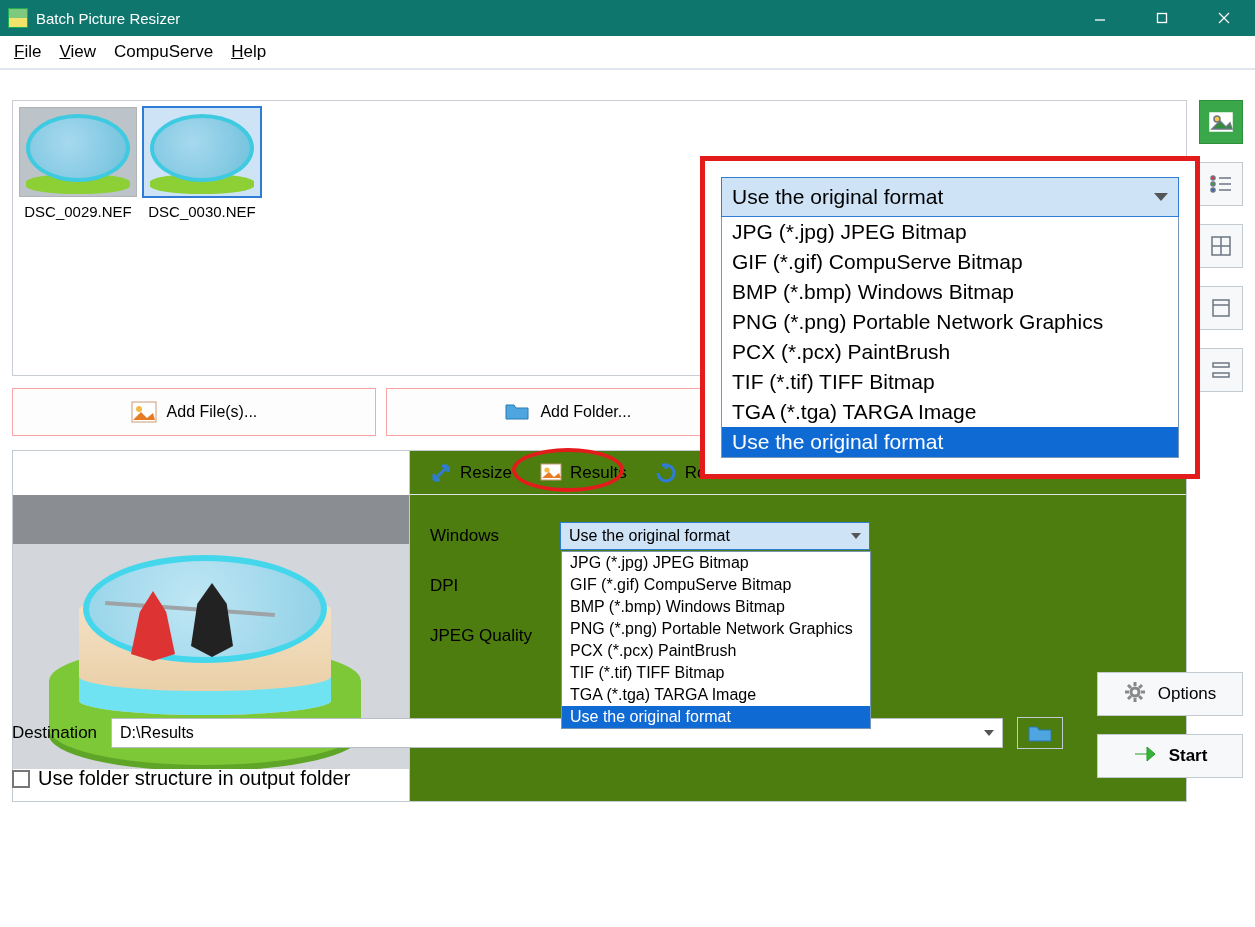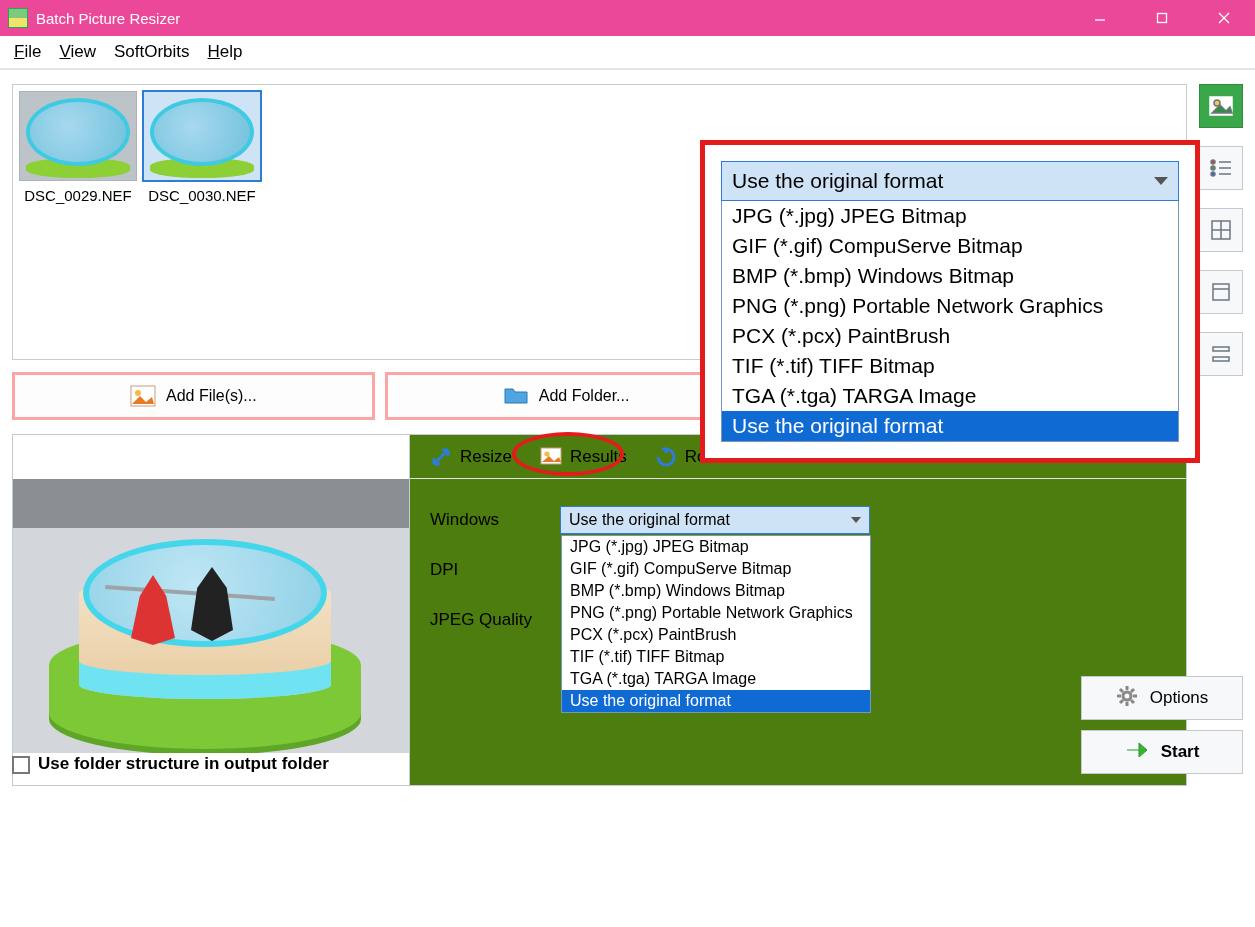--- a/index.html
+++ b/index.html
@@ -1,44 +1,44 @@
 <!DOCTYPE html>
 <html><head>
 <meta charset="utf-8">
 <style>
 * { box-sizing: border-box; margin: 0; padding: 0; font-family: "Segoe UI", Tahoma, sans-serif; }
 body { width: 1255px; height: 927px; background: #fff; overflow: hidden; position: relative; }
 
-.titlebar { height: 36px; background: #ec4899; color: #fff; display: flex; align-items: center; padding-left: 8px; font-size: 15px; }
+.titlebar { height: 36px; background: #0f766e; color: #fff; display: flex; align-items: center; padding-left: 8px; font-size: 15px; }
 .titlebar .app-icon { width: 20px; height: 20px; margin-right: 8px; background: linear-gradient(#7fc97f 50%, #f2e36a 50%); border: 1px solid #2a5; }
 .titlebar .window-controls { margin-left: auto; display: flex; }
 .titlebar .wc { width: 62px; height: 36px; display:flex; align-items:center; justify-content:center; font-size:14px; }
 .titlebar .wc svg { stroke: #fff; stroke-width: 1.3; fill: none; }
 
 .menubar { height: 34px; display: flex; align-items: center; gap: 18px; padding: 8px 14px; font-size: 17px; border-bottom: 2px solid #dfe6ee; }
 .menubar span { cursor: default; }
 .menubar span u { text-decoration: underline; }
 
-.content { position: relative; padding: 14px 12px 0 12px; }
+.content { position: relative; padding: 14px 12px 0 12px; margin-top: 16px; }
 
 .thumb-strip { border: 1px solid #c8cdd3; height: 276px; margin-right: 56px; position: relative; padding: 6px; display: flex; gap: 6px; align-items: flex-start; }
 .thumb { width: 118px; text-align: center; font-size: 15px; }
 .thumb .img { width: 118px; height: 90px; background: #bcc3c9; border:1px solid #b0b4b8; position:relative; overflow:hidden; }
 .thumb.selected .img { outline: 2px solid #2e7cd6; outline-offset: -1px; background:#cfe3f7; }
 .thumb .cake { position:absolute; inset:6px 6px 14px 6px; border-radius:50%; background: radial-gradient(circle at 40% 40%, #a7d9ef, #6fc0db); border:4px solid #3ecae0; }
 .thumb .base { position:absolute; left:6px; right:6px; bottom:2px; height:20px; background:#8cd035; border-radius:50%/40%; }
 .thumb .lbl { margin-top: 6px; white-space: nowrap; }
 
 .side-tools { position: absolute; top: 14px; right: 12px; width: 44px; display:flex; flex-direction:column; gap:18px; }
 .side-btn { width:44px; height:44px; border:1px solid #c4cad1; background:#f7f8fa; display:flex; align-items:center; justify-content:center; }
 .side-btn.green { background:#3aa84a; border-color:#2e8e3c; }
 .side-btn svg { stroke:#6c7683; fill:none; stroke-width:1.5; }
 
 .toolbar-row { display:flex; gap:10px; margin: 12px 56px 0 0; }
-.tool-btn { flex:1; height:48px; border:3px solid #fca5a5; background:#fdfdfe; display:flex; align-items:center; justify-content:center; gap:10px; font-size:16px; cursor:pointer; }
+.tool-btn { flex:1; height:48px; border:1px solid #fca5a5; background:#fdfdfe; display:flex; align-items:center; justify-content:center; gap:10px; font-size:16px; cursor:pointer; }
 .ticon { width:26px; height:22px; display:inline-block; }
 
 .lower { display:flex; margin-top:14px; gap:0; margin-right:56px; }
 .preview { width:398px; height:352px; border:1px solid #c4cad1; background:#fff; position:relative; }
 .preview .pimg { position:absolute; top:44px; left:0; right:0; height:274px; background:linear-gradient(#8a8e93 0 18%, #d3d6da 18% 100%); overflow:hidden; }
 .preview .pcake-base { position:absolute; left:36px; right:48px; top:150px; height:120px; background:#7cc836; border-radius:50%/30%; box-shadow:0 6px 0 #5fa528; }
 .preview .pcake-cyl { position:absolute; left:66px; right:78px; top:100px; height:120px; background:linear-gradient(#f4e3c8,#e8cba0); border-radius:50%/12%; box-shadow: inset 0 -24px 0 #6fe3f1; }
 .preview .pcake-top { position:absolute; left:70px; right:82px; top:60px; height:108px; background: radial-gradient(circle at 45% 42%, #bfe6f4, #8ed0e6); border:6px solid #44d7ec; border-radius:50%; }
 .preview .hero1 { position:absolute; left:118px; top:96px; width:44px; height:70px; background:#d33; clip-path: polygon(50% 0,80% 30%,100% 90%,50% 100%,0 90%,20% 30%); }
 .preview .hero2 { position:absolute; left:178px; top:88px; width:42px; height:74px; background:#222; clip-path: polygon(50% 0,85% 28%,100% 85%,50% 100%,0 85%,15% 28%); }
@@ -64,24 +64,24 @@
 .big-combo .chev { margin-left:auto; font-size:20px; }
 .big-list { border:1px solid #7598b8; border-top:none; background:#fff; font-size:21px; }
 .big-list .opt { padding:3px 10px; }
 .big-list .opt.sel { background:#0f6ad4; color:#fff; }
 
 .bottom { position:absolute; left:12px; right:12px; bottom:12px; }
 .dest-row { display:flex; align-items:center; gap:14px; font-size:17px; margin-right:180px; }
 .dest-row .dinput { flex:1; height:30px; border:1px solid #b7bdc4; padding:0 8px; background:#fff; display:flex; align-items:center; font-size:16px; }
 .dest-row .dinput .chev { margin-left:auto; }
 .dest-row .browse { width:46px; height:32px; border:1px solid #c4cad1; display:flex; align-items:center; justify-content:center; }
-.chk-row { display:flex; align-items:flex-end; gap:8px; margin-top:18px; font-size:17px;font-weight:bold; }
+.chk-row { display:flex; align-items:center; gap:8px; margin-top:18px; font-size:20px; }
 .chk { width:18px; height:18px; border:2px solid #777; }
 
-.right-btns { position:absolute; right:0; bottom:0; width:162px; display:flex; flex-direction:column; gap:10px; }
+.right-btns { position:absolute; right:0; bottom:12px; width:146px; display:flex; flex-direction:column; gap:18px; }
 .big-btn { height:44px; border:1px solid #c4cad1; background:#f7f8fa; display:flex; align-items:center; justify-content:center; gap:12px; font-size:17px; cursor:pointer; }
 
 .chev { width:0; height:0; border-left:5px solid transparent; border-right:5px solid transparent; border-top:6px solid #555; display:inline-block; }
 </style>
 </head>
 <body>
 
 <div class="titlebar">
   <span class="app-icon"></span>
   <span>Batch Picture Resizer</span>
@@ -101,21 +101,21 @@
           <line x1="2" y1="2" x2="12" y2="12"></line>
           <line x1="12" y1="2" x2="2" y2="12"></line>
         </svg>
       </div>
   </div>
 </div>
 
 <div class="menubar">
   <span><u>F</u>ile</span>
   <span><u>V</u>iew</span>
-  <span><span>SoftOrbits</span></span>
+  <span><span>CompuServe</span></span>
   <span><u>H</u>elp</span>
 </div>
 
 <div class="content">
 
   <div class="thumb-strip">
     <div class="thumb">
       <div class="img">
           <div class="base"></div>
           <div class="cake"></div>
@@ -278,20 +278,32 @@
       <div class="opt">BMP (*.bmp) Windows Bitmap</div>
       <div class="opt">PNG (*.png) Portable Network Graphics</div>
       <div class="opt">PCX (*.pcx) PaintBrush</div>
       <div class="opt">TIF (*.tif) TIFF Bitmap</div>
       <div class="opt">TGA (*.tga) TARGA Image</div>
       <div class="opt sel">Use the original format</div>
     </div>
   </div>
 
   <div class="bottom">
+    <div class="dest-row">
+      <span>Destination</span>
+      <div class="dinput">
+        <span>D:\Results</span>
+        <span class="chev"></span>
+      </div>
+      <div class="browse">
+        <svg width="26" height="20">
+            <path d="M2 4 L10 4 L12 7 L24 7 L24 18 L2 18 Z" fill="#4ea5e0" stroke="#2a7ab0"></path>
+          </svg>
+      </div>
+    </div>
     <div class="chk-row">
       <span class="chk"></span>
       <span>Use folder structure in output folder</span>
     </div>
 
     <div class="right-btns">
       <div class="big-btn">
         <span><svg width="22" height="22">
               <circle cx="11" cy="11" r="4" fill="none" stroke="#888" stroke-width="3"></circle>
               <g stroke="#888" stroke-width="3">

